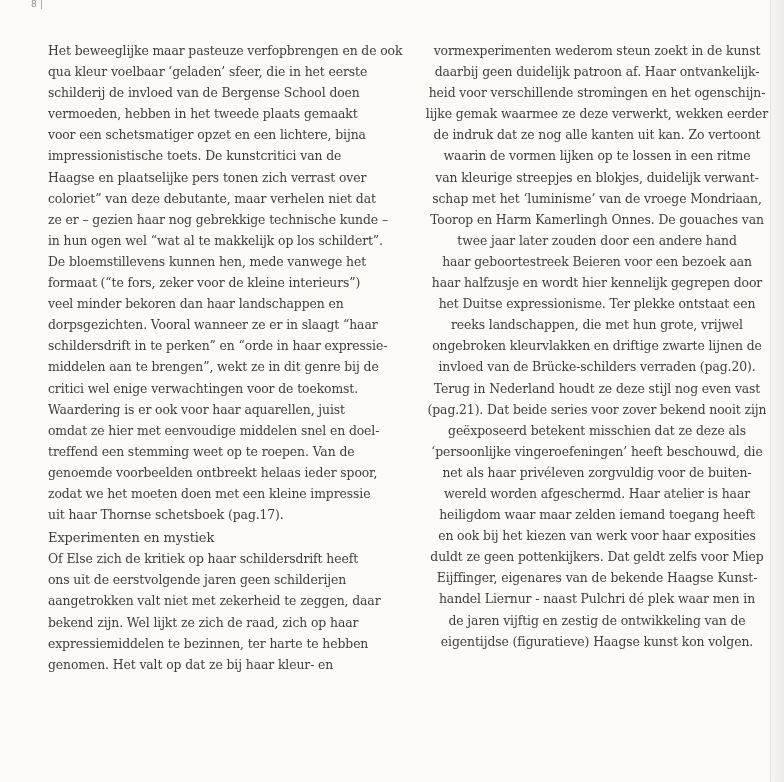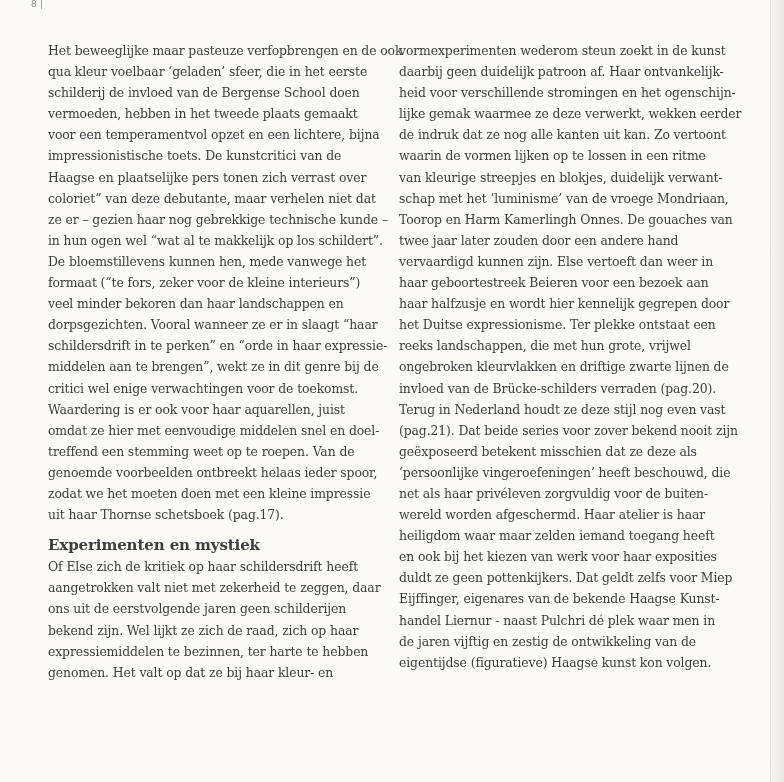--- a/index.html
+++ b/index.html
@@ -25,51 +25,51 @@
   .folio .bar{
     display:inline-block;width:1px;height:10px;background:#a9a9a6;
   }
   .scan-edge{
     position:absolute;top:0;right:0;width:13px;height:782px;
     background:linear-gradient(to right, rgba(0,0,0,0.02), var(--edge));
     border-left:1px solid #e2e0da;
   }
   .column{position:absolute;top:40px;}
   #col-left{left:48px;width:340px;}
-  #col-right{left:399px;width:360px;}
+  #col-right{left:417px;width:360px;text-align:center;}
   .line{
     font-size:12.4px;
     line-height:21.1px;
     letter-spacing:-0.1px;
     white-space:nowrap;
   }
   .heading{
-    font-weight:bold;
-    font-size:15px;
+    font-weight:normal;
+    font-size:13px;
     line-height:21.1px;
-    margin-top:10px;
+    margin-top:2px;
     letter-spacing:-0.1px;
     color:var(--text);
   }
 </style>
 </head>
 <body>
 
 <div class="folio">
   <span>8</span>
   <span class="bar"></span>
 </div>
 
 <div class="column" id="col-left">
     <div class="paragraph">
       <div class="line">Het beweeglijke maar pasteuze verfopbrengen en de ook</div>
       <div class="line">qua kleur voelbaar ‘geladen’ sfeer, die in het eerste</div>
       <div class="line">schilderij de invloed van de Bergense School doen</div>
       <div class="line">vermoeden, hebben in het tweede plaats gemaakt</div>
-      <div class="line">voor een temperamentvol opzet en een lichtere, bijna</div>
+      <div class="line">voor een schetsmatiger opzet en een lichtere, bijna</div>
       <div class="line">impressionistische toets. De kunstcritici van de</div>
       <div class="line">Haagse en plaatselijke pers tonen zich verrast over</div>
       <div class="line">coloriet” van deze debutante, maar verhelen niet dat</div>
       <div class="line">ze er – gezien haar nog gebrekkige technische kunde –</div>
       <div class="line">in hun ogen wel “wat al te makkelijk op los schildert”.</div>
       <div class="line">De bloemstillevens kunnen hen, mede vanwege het</div>
       <div class="line">formaat (“te fors, zeker voor de kleine interieurs”)</div>
       <div class="line">veel minder bekoren dan haar landschappen en</div>
       <div class="line">dorpsgezichten. Vooral wanneer ze er in slaagt “haar</div>
       <div class="line">schildersdrift in te perken” en “orde in haar expressie-</div>
@@ -78,40 +78,39 @@
       <div class="line">Waardering is er ook voor haar aquarellen, juist</div>
       <div class="line">omdat ze hier met eenvoudige middelen snel en doel-</div>
       <div class="line">treffend een stemming weet op te roepen. Van de</div>
       <div class="line">genoemde voorbeelden ontbreekt helaas ieder spoor,</div>
       <div class="line">zodat we het moeten doen met een kleine impressie</div>
       <div class="line">uit haar Thornse schetsboek (pag.17).</div>
     </div>
     <div class="heading">Experimenten en mystiek</div>
     <div class="paragraph">
       <div class="line">Of Else zich de kritiek op haar schildersdrift heeft</div>
+      <div class="line">ons uit de eerstvolgende jaren geen schilderijen</div>
       <div class="line">aangetrokken valt niet met zekerheid te zeggen, daar</div>
-      <div class="line">ons uit de eerstvolgende jaren geen schilderijen</div>
       <div class="line">bekend zijn. Wel lijkt ze zich de raad, zich op haar</div>
       <div class="line">expressiemiddelen te bezinnen, ter harte te hebben</div>
       <div class="line">genomen. Het valt op dat ze bij haar kleur- en</div>
     </div>
   </div>
 <div class="column" id="col-right">
     <div class="paragraph">
       <div class="line">vormexperimenten wederom steun zoekt in de kunst</div>
       <div class="line">daarbij geen duidelijk patroon af. Haar ontvankelijk-</div>
       <div class="line">heid voor verschillende stromingen en het ogenschijn-</div>
       <div class="line">lijke gemak waarmee ze deze verwerkt, wekken eerder</div>
       <div class="line">de indruk dat ze nog alle kanten uit kan. Zo vertoont</div>
       <div class="line">waarin de vormen lijken op te lossen in een ritme</div>
       <div class="line">van kleurige streepjes en blokjes, duidelijk verwant-</div>
       <div class="line">schap met het ‘luminisme’ van de vroege Mondriaan,</div>
       <div class="line">Toorop en Harm Kamerlingh Onnes. De gouaches van</div>
       <div class="line">twee jaar later zouden door een andere hand</div>
-      <div class="line">vervaardigd kunnen zijn. Else vertoeft dan weer in</div>
       <div class="line">haar geboortestreek Beieren voor een bezoek aan</div>
       <div class="line">haar halfzusje en wordt hier kennelijk gegrepen door</div>
       <div class="line">het Duitse expressionisme. Ter plekke ontstaat een</div>
       <div class="line">reeks landschappen, die met hun grote, vrijwel</div>
       <div class="line">ongebroken kleurvlakken en driftige zwarte lijnen de</div>
       <div class="line">invloed van de Brücke-schilders verraden (pag.20).</div>
       <div class="line">Terug in Nederland houdt ze deze stijl nog even vast</div>
       <div class="line">(pag.21). Dat beide series voor zover bekend nooit zijn</div>
       <div class="line">geëxposeerd betekent misschien dat ze deze als</div>
       <div class="line">‘persoonlijke vingeroefeningen’ heeft beschouwd, die</div>

